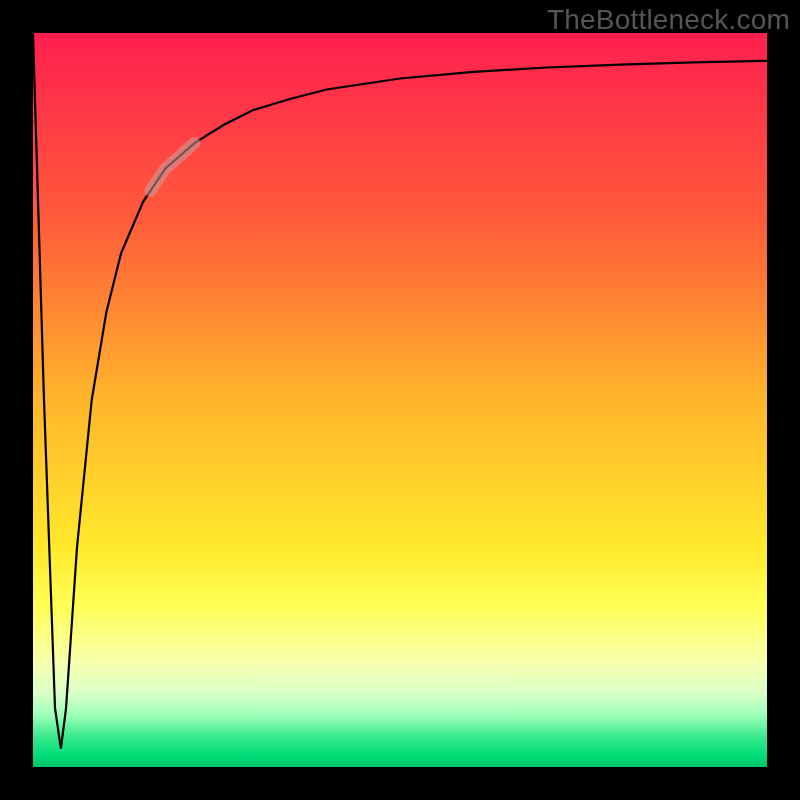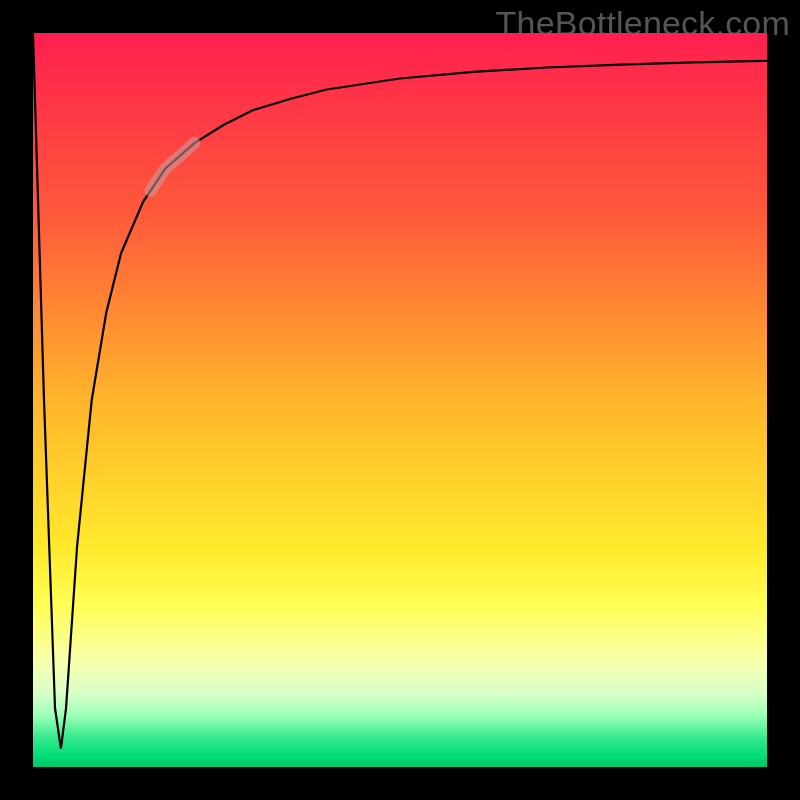--- a/index.html
+++ b/index.html
@@ -15,21 +15,21 @@
     position: relative;
     width: 800px;
     height: 800px;
     background: #000;
   }
   .attribution {
     position: absolute;
     top: 4px;
     right: 10px;
     color: #555;
-    font-size: 34px;
+    font-size: 28px;
     letter-spacing: 0.2px;
     user-select: none;
   }
   svg {
     position: absolute;
     top: 0;
     left: 0;
   }
 </style>
 </head>

